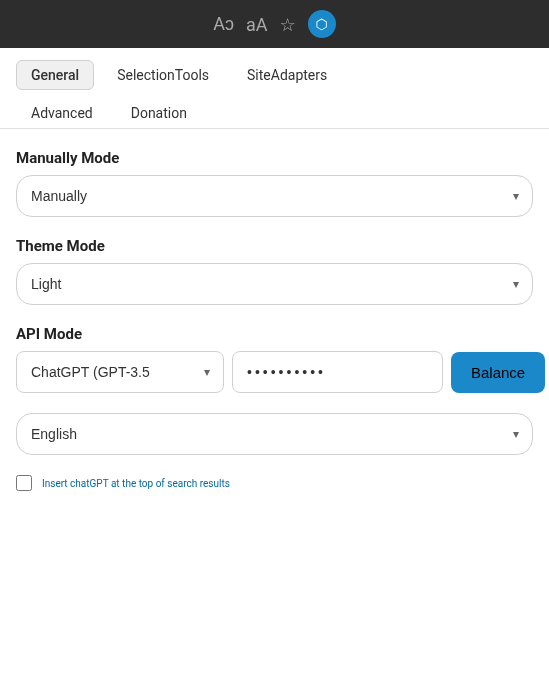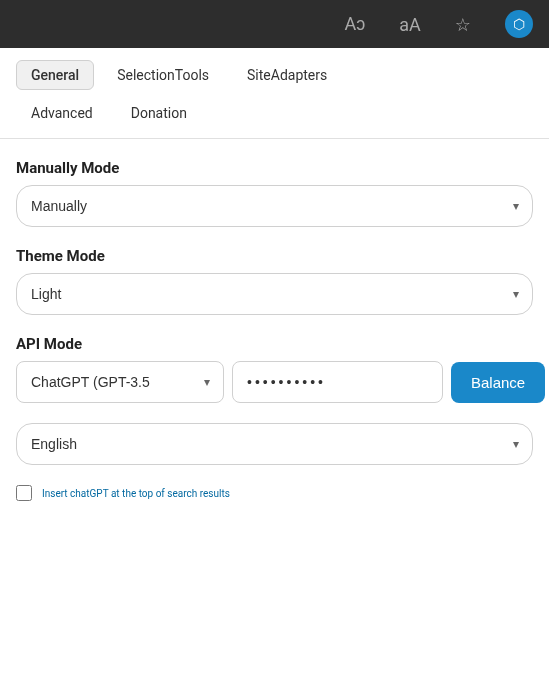--- a/index.html
+++ b/index.html
@@ -15,23 +15,23 @@
       background: #ffffff;
       overflow: hidden;
     }
 
     
     .toolbar {
       background: #2d2d2d;
       height: 48px;
       display: flex;
       align-items: center;
-      justify-content: flex-end;
+      justify-content: center;
       padding: 0 16px;
-      gap: 34px;
+      gap: 12px;
     }
 
     .toolbar-icon {
       color: #aaaaaa;
       font-size: 18px;
       cursor: pointer;
       display: flex;
       align-items: center;
     }
 
@@ -42,21 +42,21 @@
       width: 28px;
       height: 28px;
       display: flex;
       align-items: center;
       justify-content: center;
       font-size: 14px;
     }
 
     
     .tabs-container {
-      padding: 12px 16px 10px 16px;
+      padding: 12px 16px 0 16px;
       border-bottom: 1px solid #e0e0e0;
     }
 
     .tabs-row {
       display: flex;
       gap: 8px;
       flex-wrap: wrap;
       align-items: center;
     }
 
@@ -160,21 +160,21 @@
       border-radius: 8px;
       font-size: 14px;
       color: #333333;
       background: #ffffff;
       outline: none;
       letter-spacing: 3px;
     }
 
     .balance-btn {
       background: #1a88c9;
-      color: #ffffff;
+      color: #000000;
       border: none;
       border-radius: 8px;
       padding: 12px 20px;
       font-size: 15px;
       font-weight: 500;
       cursor: pointer;
       white-space: nowrap;
     }
 
     

